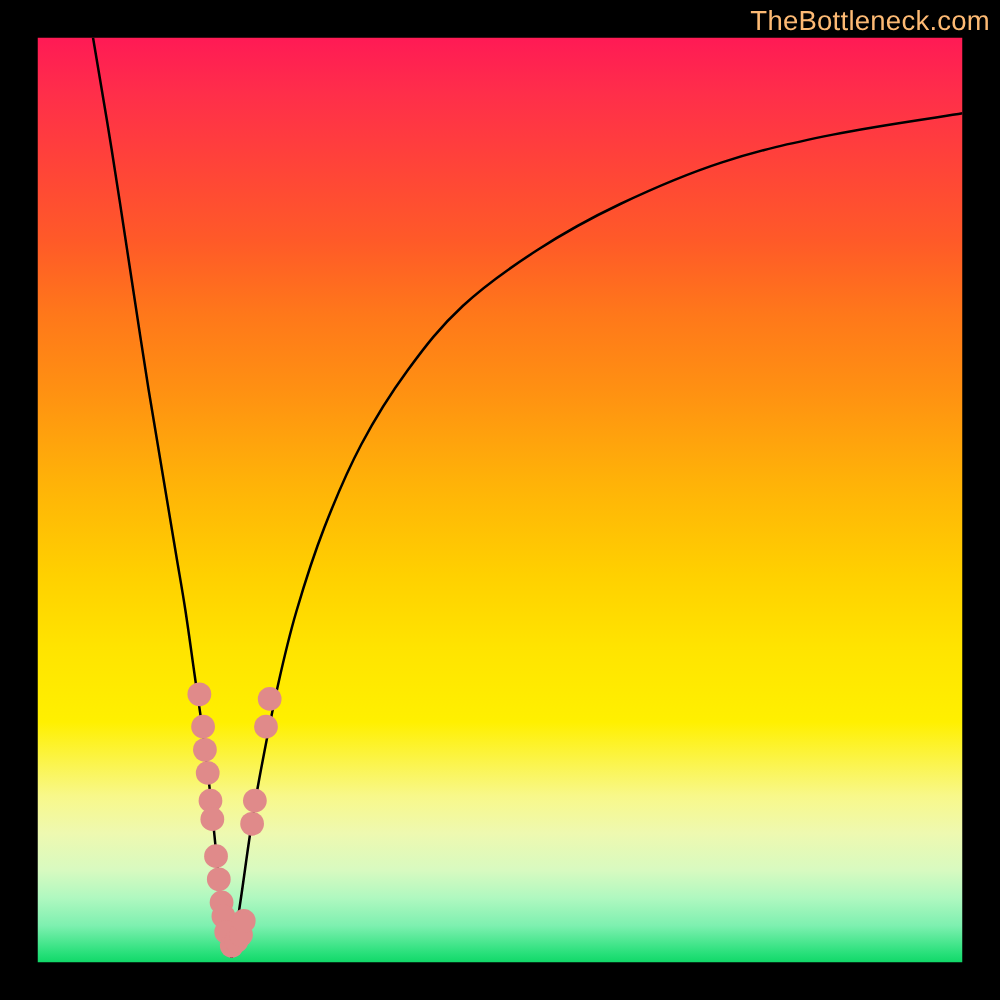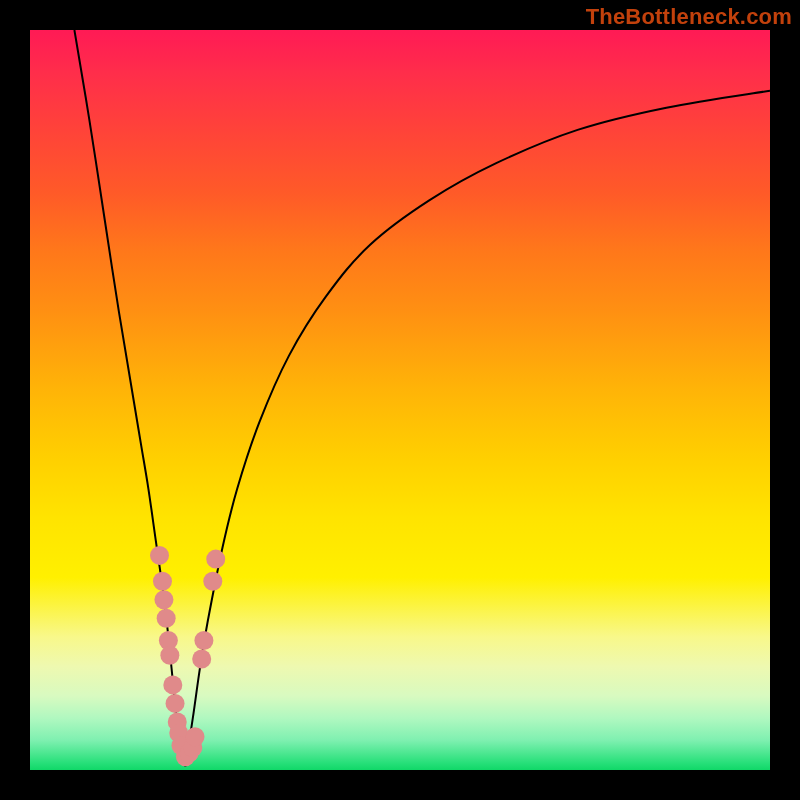--- a/index.html
+++ b/index.html
@@ -45,24 +45,24 @@
       #b0f8c0 93%,
       #7ef0b0 96%,
       #28e07a 99%,
       #10d868 100%
     );
   }
   .watermark {
     position: absolute;
     top: 4px;
     right: 8px;
-    color: #c2410c;
+    color: #fdba74;
     font-size: 22px;
     letter-spacing: 0.2px;
-    font-weight: 700;
+    font-weight: 400;
   }
   svg.curve {
     position: absolute;
     inset: 0;
   }
 </style>
 </head>
 <body>
 
 <div class="frame">

